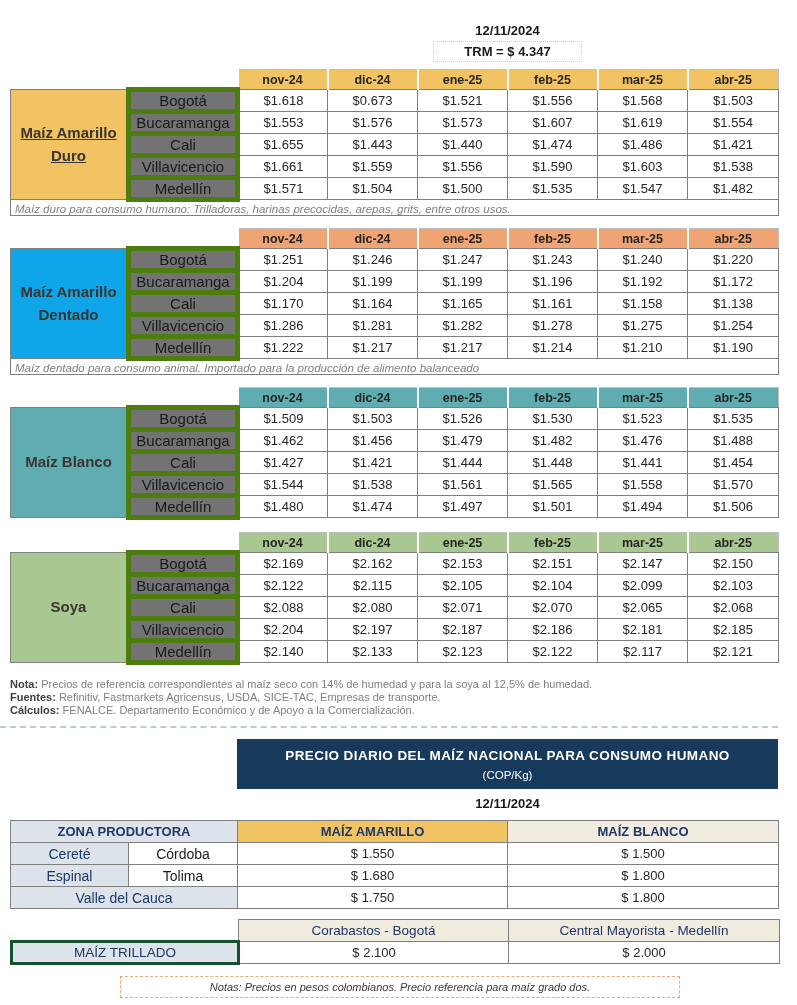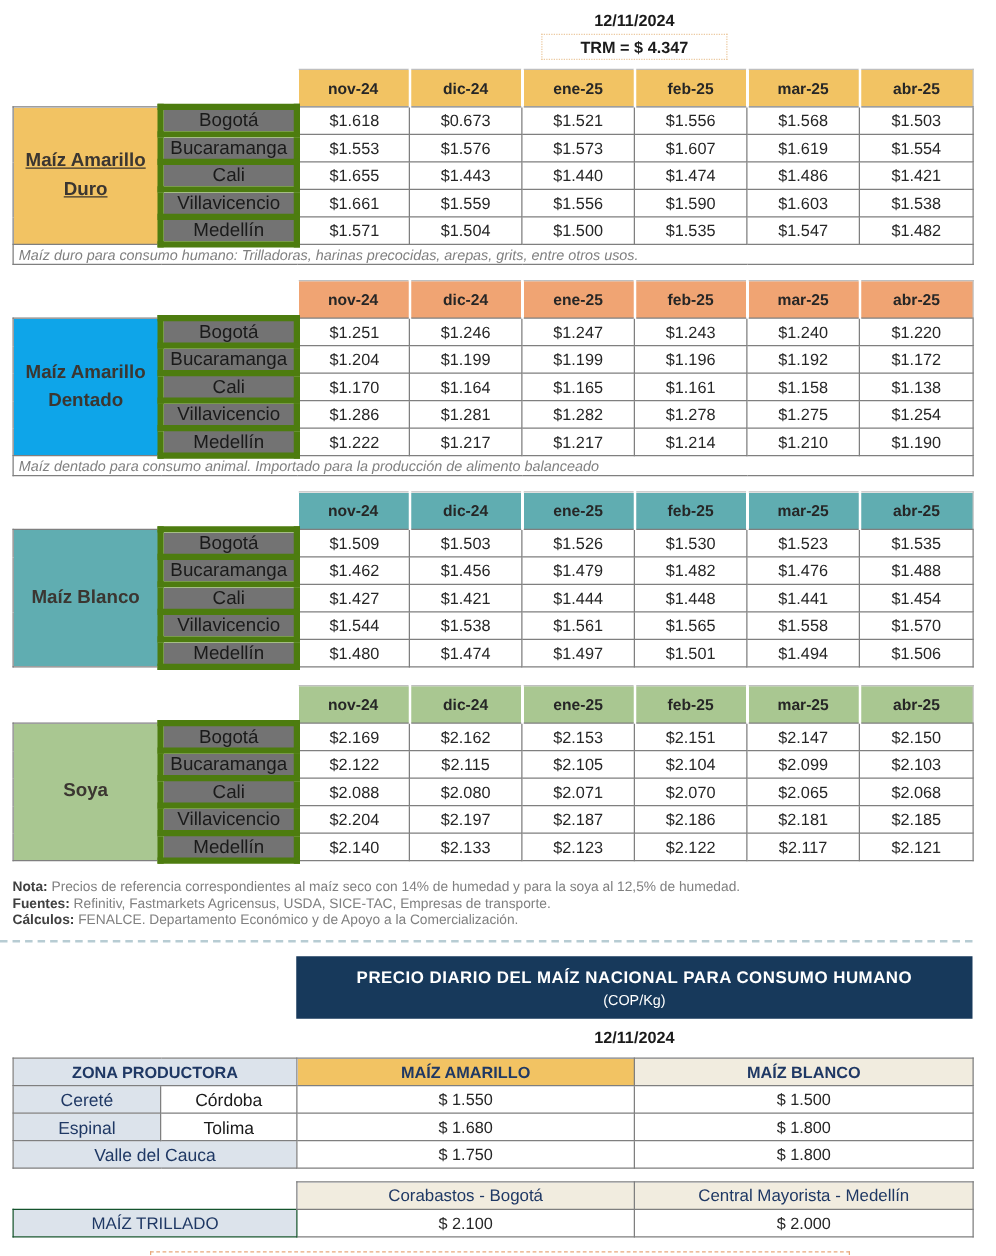--- a/index.html
+++ b/index.html
@@ -3,40 +3,40 @@
 <meta charset="utf-8">
 <style>
   * { margin:0; padding:0; box-sizing:border-box; }
   html,body { background:#ffffff; }
   body {
     width:797px; height:1005px;
     font-family:"Liberation Sans", sans-serif;
     color:#262626;
     overflow:hidden;
   }
-  .page { position:relative; width:797px; height:1005px; padding:9px 19px 0 10px; }
+  .page { position:relative; width:797px; height:1005px; padding:23px 19px 0 10px; }
 
   
   .hdr { width:541px; margin-left:227px; text-align:center; }
   .top-date { font-weight:bold; font-size:13px; color:#1a1a1a; }
   .trm-box {
     display:inline-block; margin-top:3px; padding:2px 30px;
     border:1px dotted #ecc9a0; font-weight:bold; font-size:13px; color:#1a1a1a;
   }
 
   
   .ctable {
     width:768px; border-collapse:collapse; table-layout:fixed;
     margin-top:12px;
   }
   .ctable.first { margin-top:7px; }
   .ctable td, .ctable th { overflow:hidden; white-space:nowrap; }
   .ctable .corner { border:none; background:transparent; }
   .ctable th.mth {
-    height:30px; font-size:12.5px; font-weight:bold; color:#262626;
+    height:20px; font-size:12.5px; font-weight:bold; color:#262626;
     border-left:2px solid #ffffff; border-top:1px solid #bfbfbf;
     border-bottom:1px solid #7f7f7f; text-align:center;
   }
   .ctable th.mth:last-child { border-right:1px solid #bfbfbf; }
   .ctable td.clabel {
     border:1px solid #7f7f7f; text-align:center; vertical-align:middle;
     font-size:15px; font-weight:bold; color:#3b3631; white-space:normal;
     line-height:1.5;
   }
   .ctable td.city {
@@ -82,21 +82,21 @@
   .ztable .bhead   { background:#f1ecdf; }
   .ztable td.zone  { background:#dce3eb; color:#1f3864; font-size:14px; }
   .ztable td.dept  { background:#fff; color:#1a1a1a; font-size:14px; }
   .ztable td.zval  { background:#fff; color:#262626; font-size:13px; }
 
   .ttable { width:768px; border-collapse:collapse; table-layout:fixed; margin-top:10px; }
   .ttable td, .ttable th { height:22px; text-align:center; overflow:hidden; white-space:nowrap; }
   .ttable .blank { border:none; background:transparent; }
   .ttable th.mhead { background:#f1ecdf; border:1px solid #7f7f7f;
     color:#1f3864; font-size:13.5px; font-weight:normal; }
-  .ttable td.tlabel { background:#dce3eb; border:1px solid #14532d;
+  .ttable td.tlabel { background:#dce3eb; border:3px solid #14532d;
     color:#1f3864; font-size:13.5px; }
   .ttable td.tval { background:#fff; border:1px solid #7f7f7f; font-size:13px; color:#262626; }
 
   .notas-box {
     width:560px; margin-left:110px; margin-top:11px; padding:4px 6px;
     border:1px dashed #e8a87c; text-align:center;
     font-size:11px; font-style:italic; color:#3b3838;
   }
   .fuente { margin-top:7px; font-size:11px; color:#7f7f7f; }
   .fuente .nlabel { font-weight:bold; color:#44546a; }

